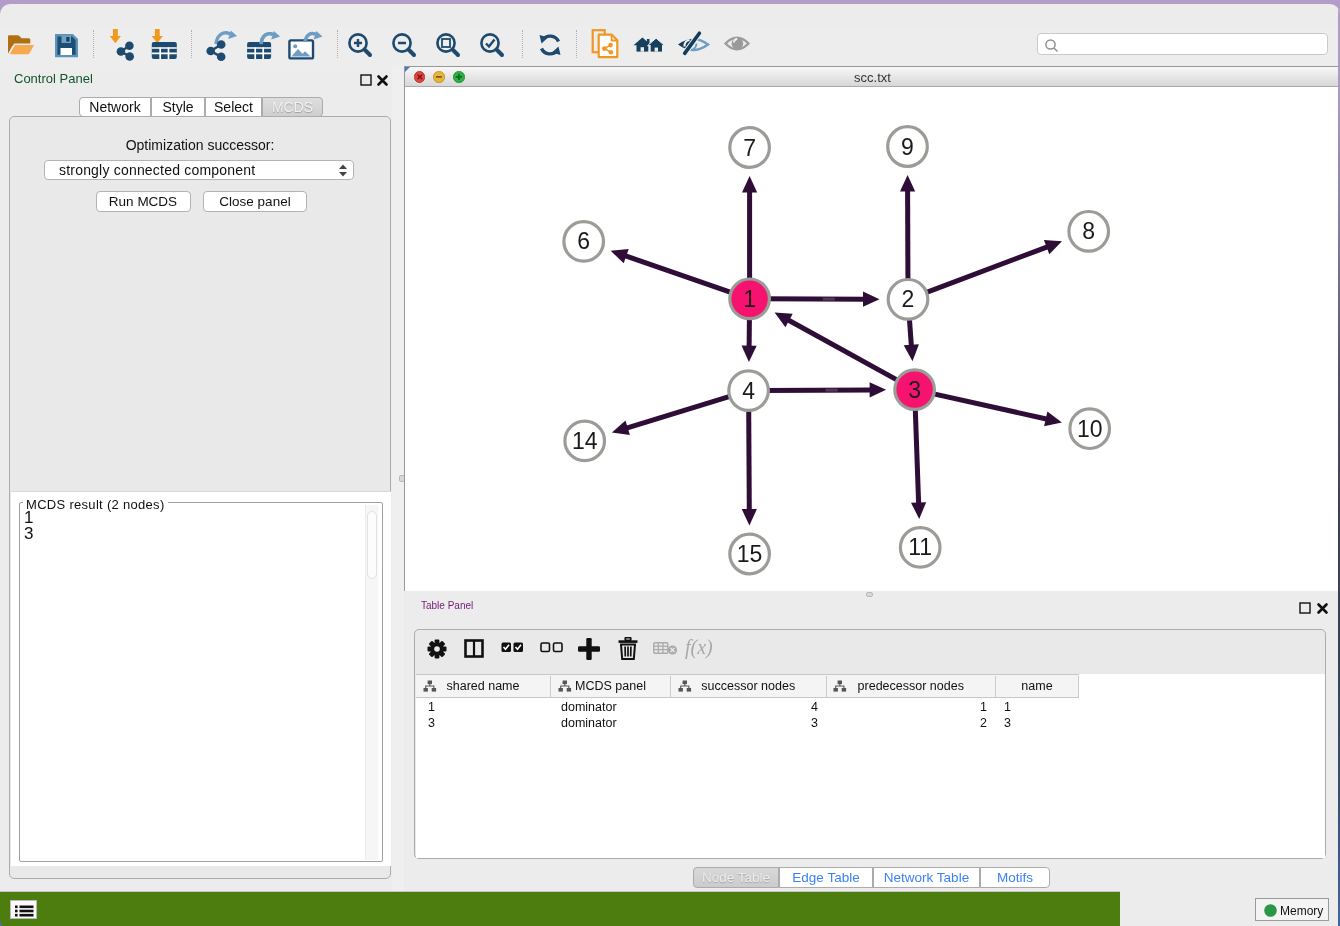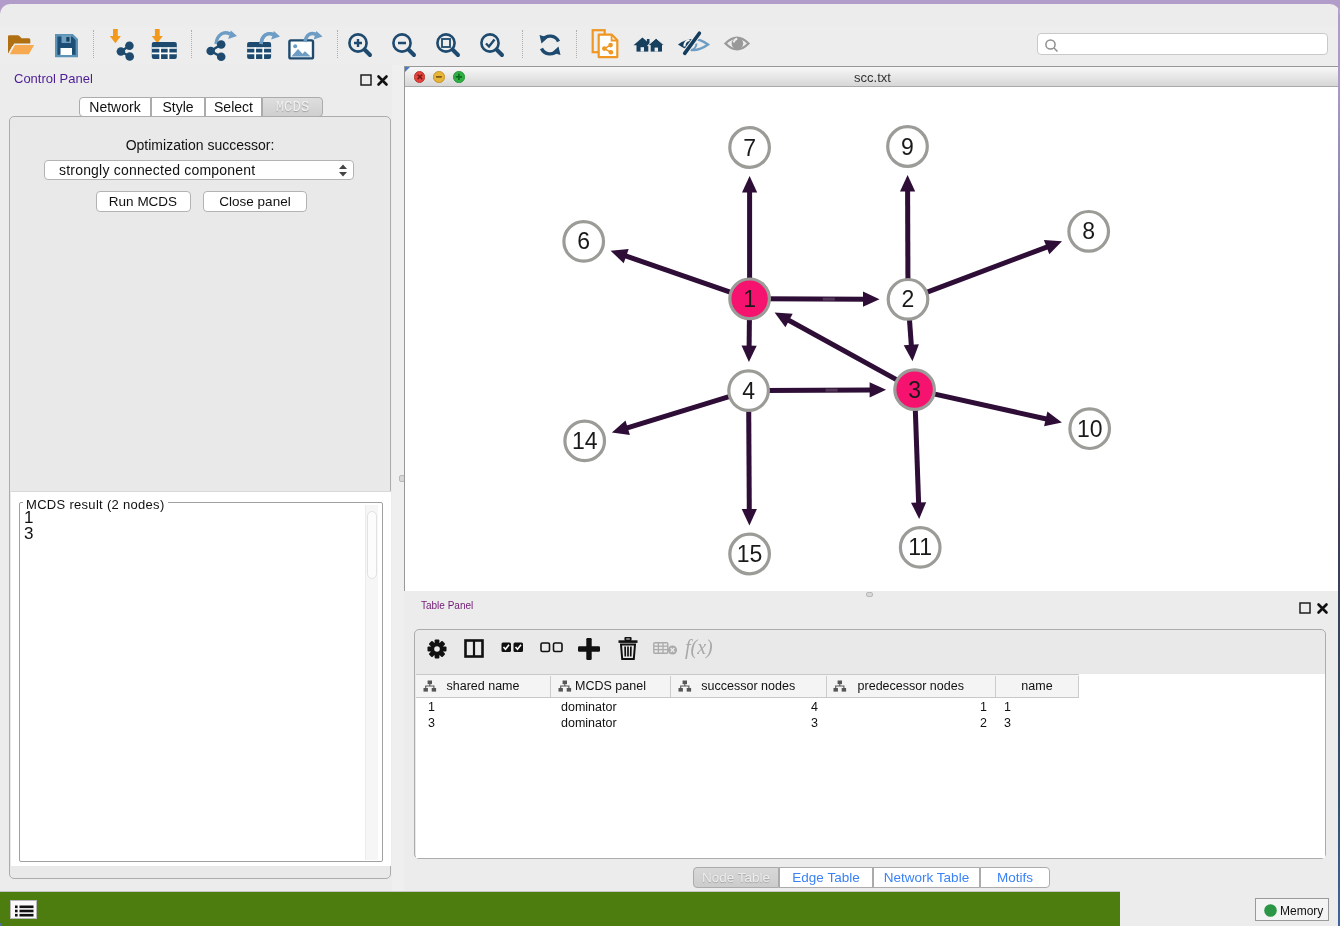--- a/index.html
+++ b/index.html
@@ -16,27 +16,27 @@
   font-size:13px; color:#9b9b9b; }
 
 #toolbar { position:absolute; left:0; top:22px; width:100%; height:43px;
   background:#ededed; border-bottom:1px solid #c4c4c4; }
 .tsep { position:absolute; top:4px; height:28px; width:0;
   border-left:1px dotted #b0b0b0; }
 #searchbox { position:absolute; left:1037px; top:7px; width:291px; height:22px;
   background:#fff; border:1px solid #c9c9c9; border-radius:4px; }
 
 #controlpanel { position:absolute; left:0; top:61px; width:392px; height:826px; background:#ececec; }
-#cp-title { position:absolute; left:14px; top:6px; font-size:13px; color:#4c1d95; }
+#cp-title { position:absolute; left:14px; top:6px; font-size:13px; color:#14532d; }
 .panebtns { position:absolute; top:9px; }
 #cp-tabs { position:absolute; left:79px; top:32px; height:20px; }
 .tab { position:absolute; top:0; height:20px; background:#fff; border:1px solid #ababab;
   font-size:14px; color:#111; text-align:center; line-height:18px; }
 .tabsel { background:linear-gradient(#dedede,#cfcfcf); color:#f2f2f2;
-  text-shadow:0 1px 1px rgba(120,120,120,.6);font-family:Liberation Mono, monospace; }
+  text-shadow:0 1px 1px rgba(120,120,120,.6); }
 #cp-page { position:absolute; left:9px; top:51px; width:382px; height:763px;
   background:#e9e9e9; border:1px solid #acacac; border-radius:5px; }
 #opt-label { position:absolute; left:0; top:20px; width:100%; text-align:center;
   font-size:14px; color:#111; }
 #dropdown { position:absolute; left:34px; top:43px; width:310px; height:20px;
   background:#fff; border:1px solid #b3b3b3; border-radius:4px;
   font-size:14px; letter-spacing:0.2px; color:#111; line-height:18px; padding-left:14px; }
 .cpbtn { position:absolute; top:74px; height:21px; background:#fff;
   border:1px solid #b3b3b3; border-radius:4px; font-size:13.5px; color:#111;
   text-align:center; line-height:19px; }

